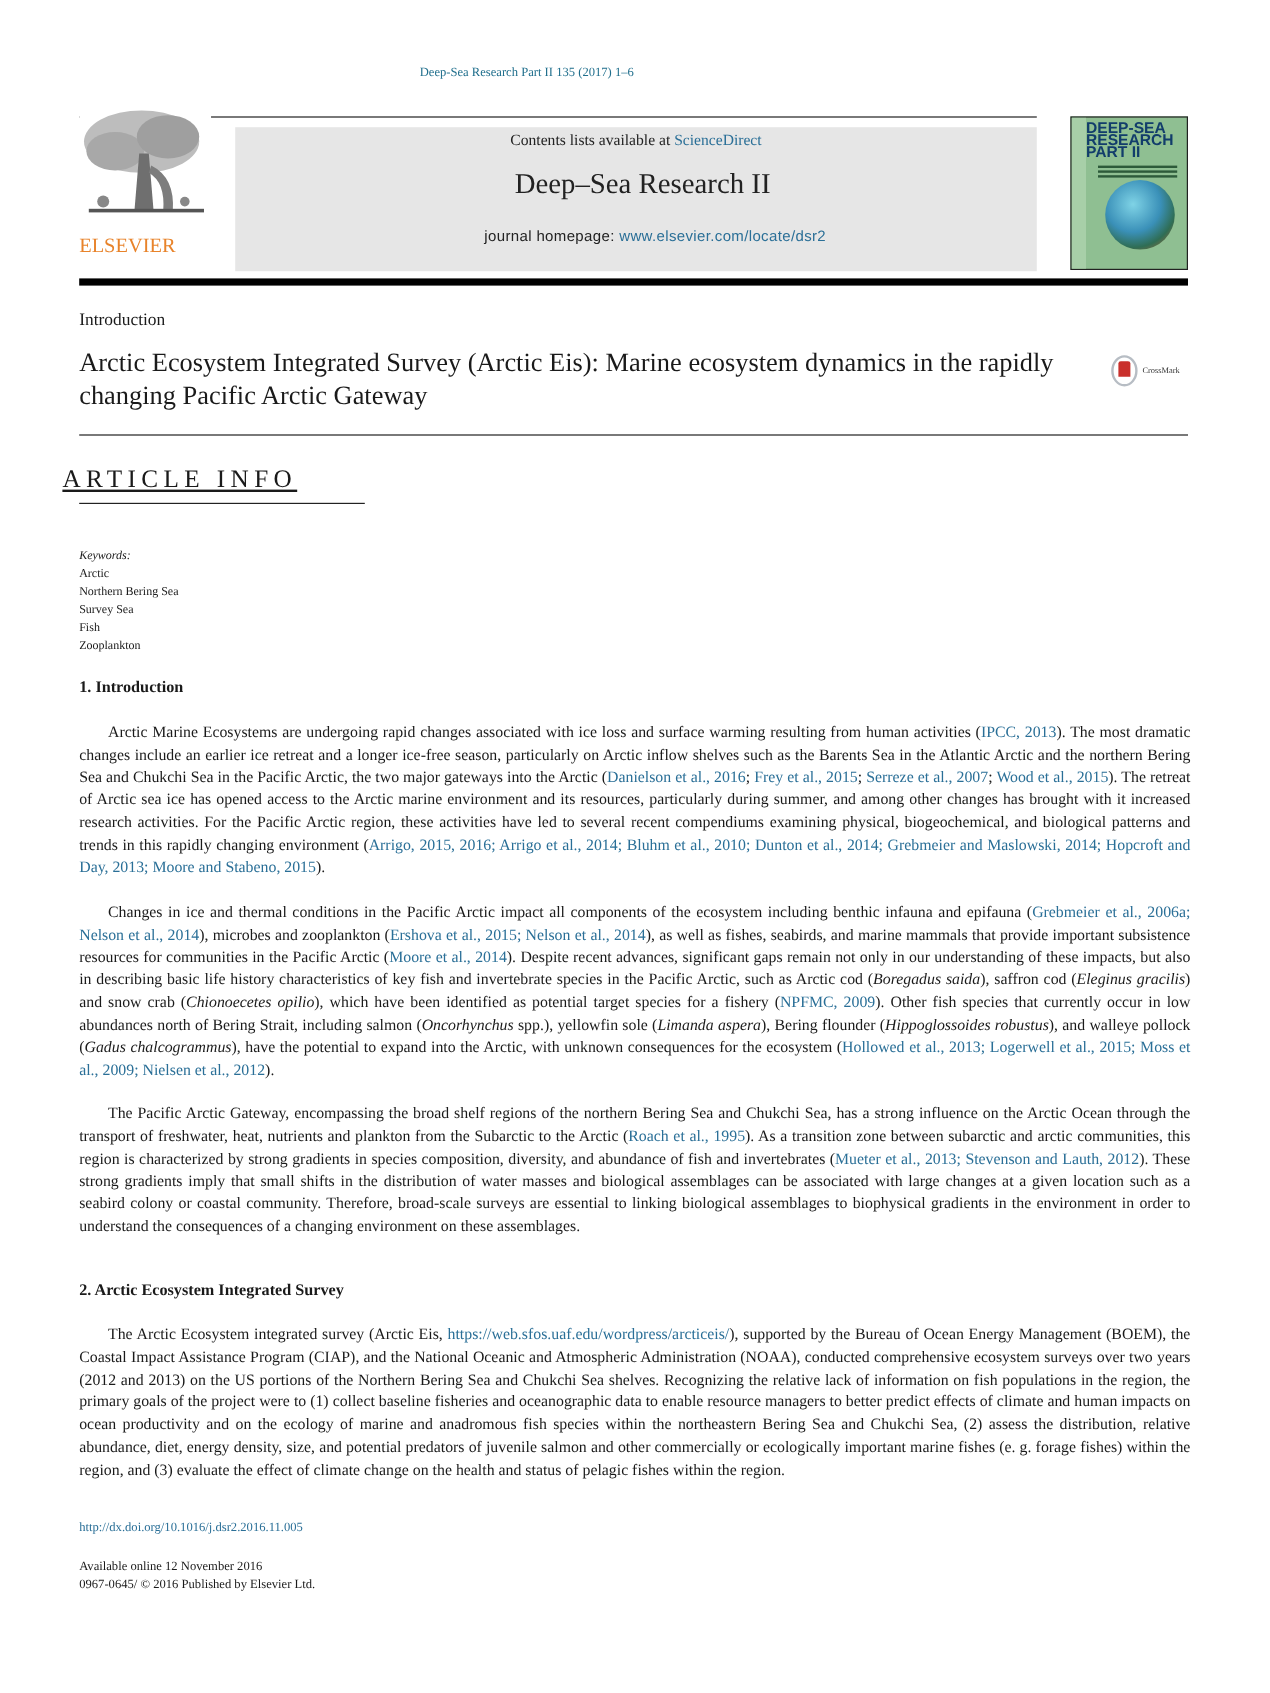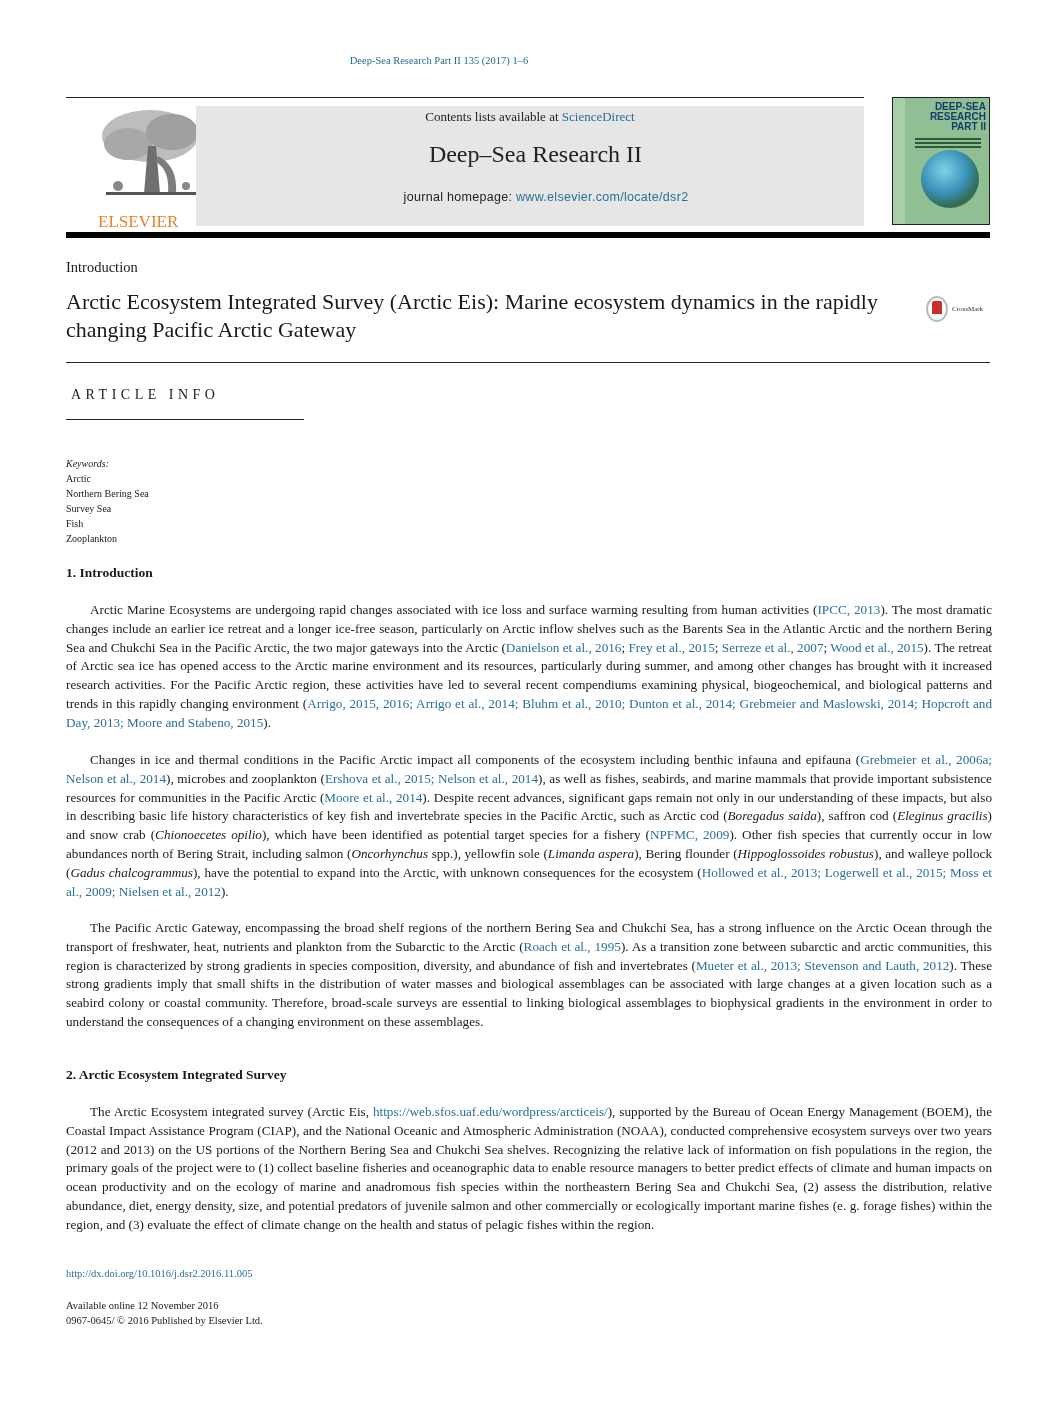--- a/index.html
+++ b/index.html
@@ -4,51 +4,51 @@
 <style>
   html, body { margin: 0; padding: 0; background: #ffffff; }
   body { width: 1058px; height: 1411px; position: relative; overflow: hidden;
          font-family: "Liberation Serif", "DejaVu Serif", serif; color: #1a1a1a; }
   a, .link { color: #2a6f97; text-decoration: none; }
   .abs { position: absolute; }
 
   .journal-ref { top: 55px; left: 0; width: 878px; text-align: center; font-size: 10.5px; color: #1f6e8c; }
   .top-rule { top: 97px; left: 66px; width: 798px; height: 1px; background: #222; }
 
-  .logo { top: 106px; left: 66px; width: 110px; height: 126px; margin-left: 32px; }
+  .logo { top: 88px; left: 66px; width: 110px; height: 126px; }
   .logo-tree { width: 110px; height: 98px; }
   .logo-text { font-size: 17px; color: #e8832a; letter-spacing: 0px; text-align: left; margin-top: 4px;
                font-family: "Liberation Serif", serif; }
 
   .banner { top: 106px; left: 196px; width: 668px; height: 120px; background: #e6e6e6; text-align: center; }
   .banner-contents { margin-top: 3px; font-size: 13px; color: #222; }
   .banner-title { margin-top: 16px; font-size: 24px; color: #222; padding-left: 11px; }
   .banner-homepage { margin-top: 22px; font-size: 12.5px; color: #222; font-family: "Liberation Sans", sans-serif; letter-spacing: 0.3px; padding-left: 32px; }
 
   .cover { top: 97px; left: 892px; width: 96px; height: 126px; border: 1px solid #222; background: #8fbf92; overflow: hidden; }
-  .cover-head { position: absolute; top: 4px; left: 12px; right: 3px; font-family: "Liberation Sans", sans-serif; font-weight: bold; font-size: 10px; color: #123d6b; text-align: right; line-height: 10px; }
+  .cover-head { position: absolute; top: 4px; left: 12px; right: 3px; font-family: "Liberation Sans", sans-serif; font-weight: bold; font-size: 13px; color: #123d6b; text-align: left; line-height: 10px; }
   .cover-left { position: absolute; top: 0; left: 0; width: 12px; height: 126px; background: #a7cfa8; }
   .cover-globe { position: absolute; top: 52px; left: 28px; width: 58px; height: 58px; border-radius: 50%;
                  background: radial-gradient(circle at 40% 35%, #7fd3e6 0%, #3a90b8 45%, #2f6d54 70%, #c96a2a 100%); }
   .cover-stripe { position: absolute; top: 40px; left: 22px; width: 66px; height: 2px; background: #2d5a3a; box-shadow: 0 4px 0 #2d5a3a, 0 8px 0 #2d5a3a; }
 
   .thick-rule { top: 232px; left: 66px; width: 924px; height: 6px; background: #000; }
 
   .section-label { top: 259px; left: 66px; font-size: 14.5px; }
 
   .title { top: 288px; left: 66px; width: 820px; font-size: 22px; line-height: 28px; color: #1a1a1a; }
 
   .crossmark { top: 296px; left: 926px; display: flex; align-items: center; gap: 4px; }
   .cm-circle { width: 18px; height: 22px; border-radius: 50%; border: 2px solid #b7bdc4; background: #fff; position: relative; }
   .cm-inner { position: absolute; top: 3px; left: 4px; width: 10px; height: 13px; background: #c9302c; border-radius: 2px 2px 0 0; }
   .cm-text { font-size: 7px; color: #333; }
 
   .title-rule { top: 362px; left: 66px; width: 924px; height: 1px; background: #222; }
 
-  .article-info { top: 387px; left: 71px; font-size: 14px; letter-spacing: 4.5px; }
+  .article-info { top: 387px; left: 52px; font-size: 21px; letter-spacing: 4.5px; text-decoration: underline; }
   .info-rule { top: 419px; left: 66px; width: 238px; height: 1px; background: #222; }
   .keywords { top: 427px; left: 66px; font-size: 10px; line-height: 15px; }
   .keywords .kw-label { font-style: italic; margin-top: 29px; }
 
   .h2 { left: 66px; font-size: 13.5px; font-weight: bold; }
   .para { left: 66px; width: 926px; font-size: 13.2px; line-height: 18.8px; text-align: justify; text-indent: 24px; }
 
   .doi { top: 1268px; left: 66px; font-size: 10.5px; }
   .foot { top: 1298px; left: 66px; font-size: 10.5px; line-height: 15px; }
 </style>

